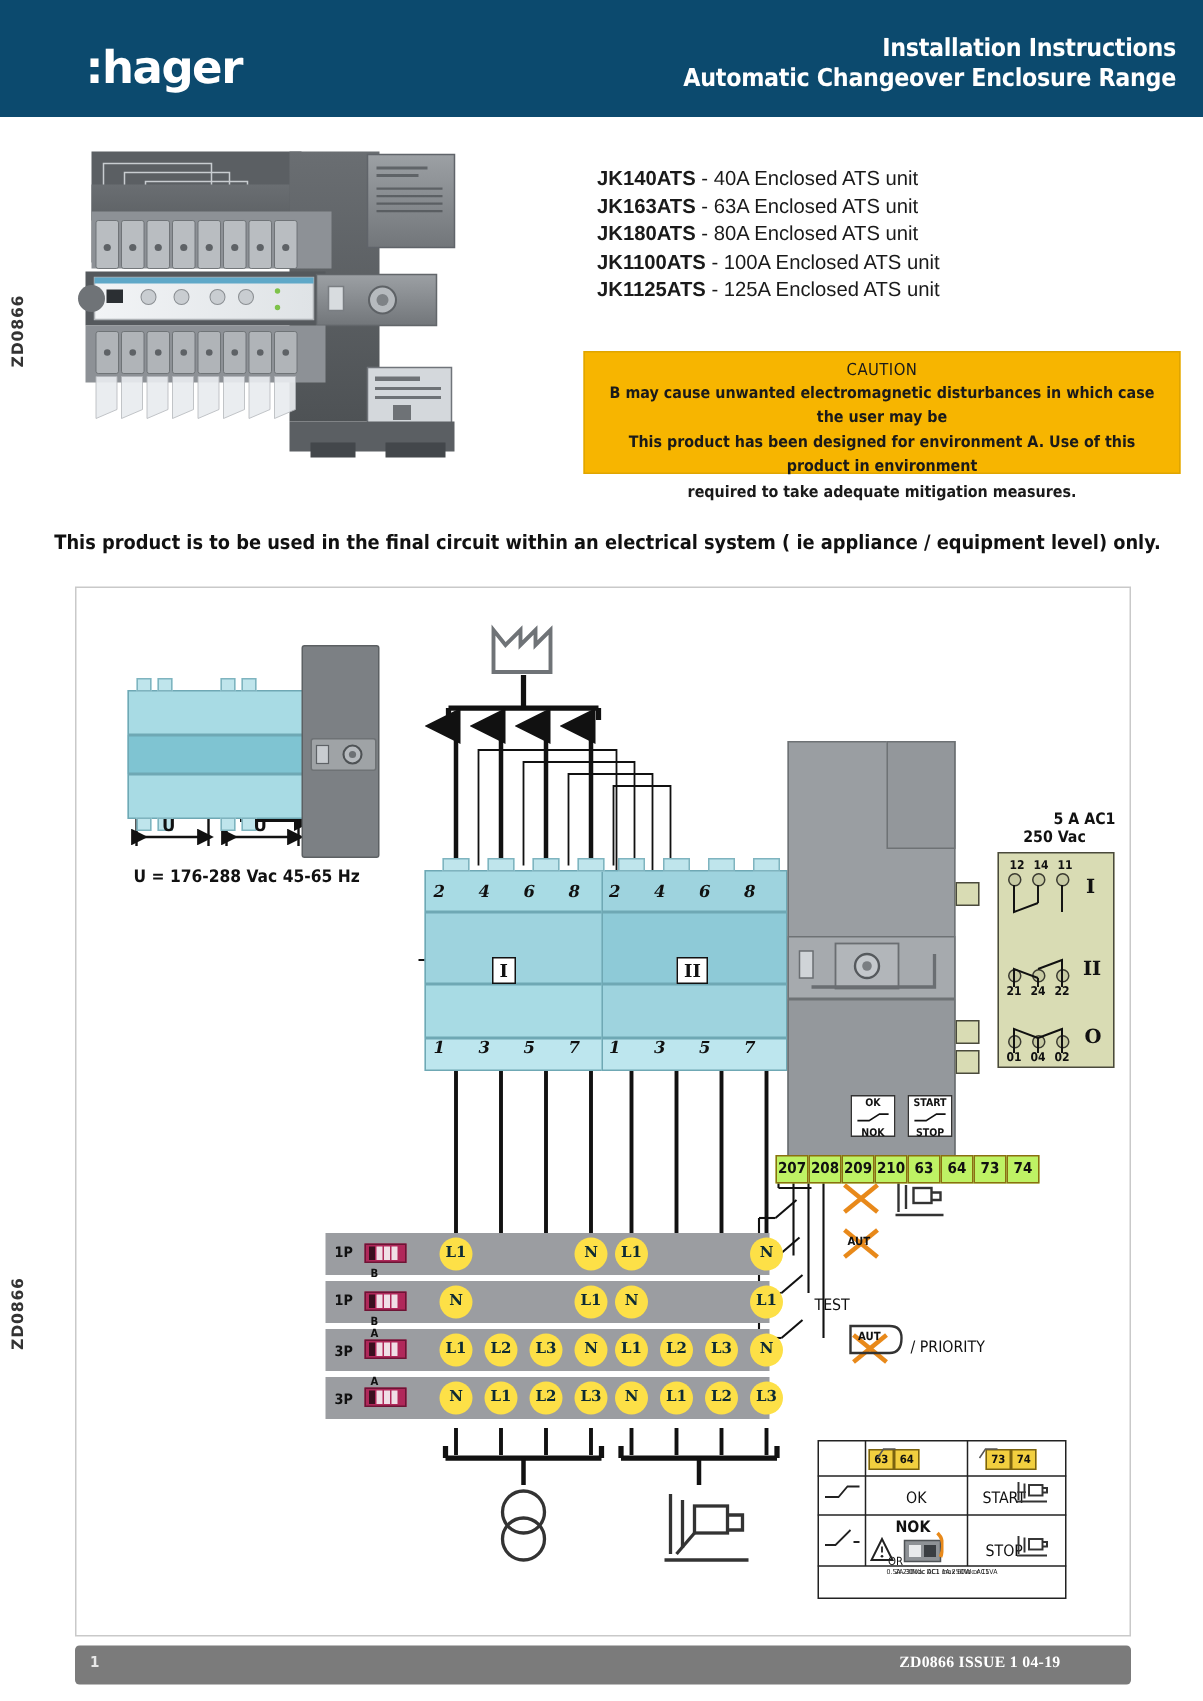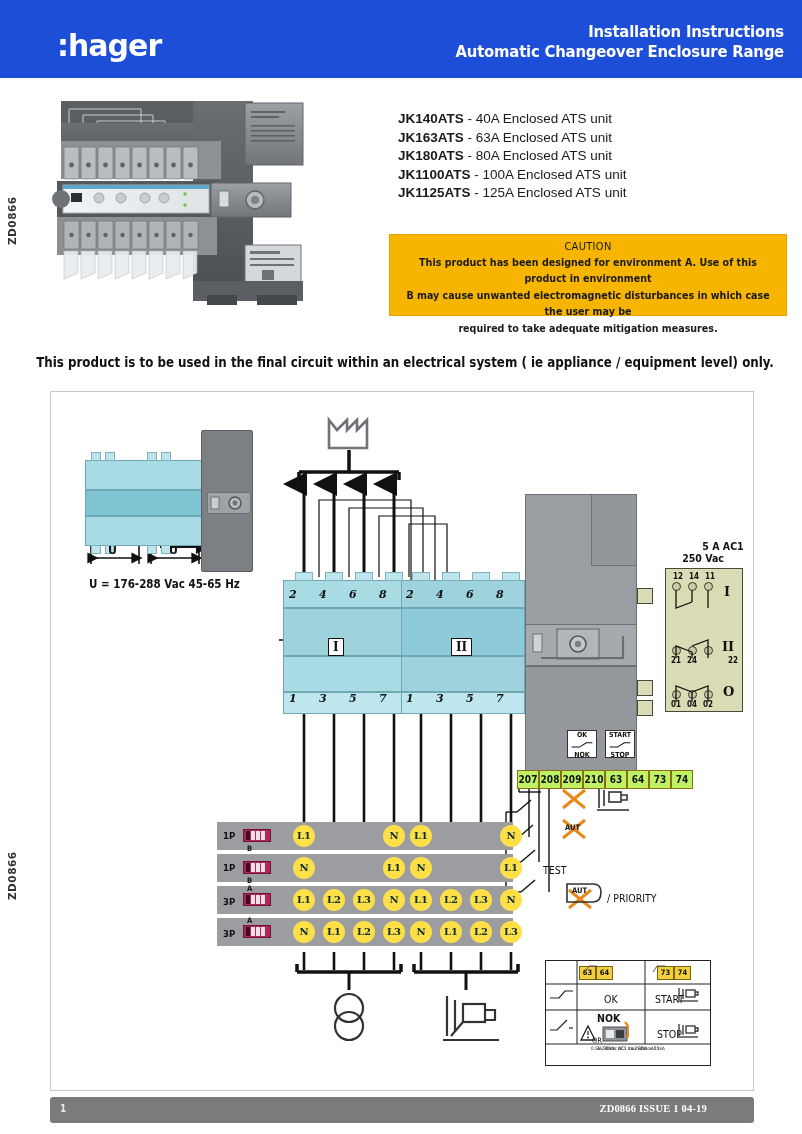--- a/index.html
+++ b/index.html
@@ -7,21 +7,21 @@
     width: 802px; height: 1134px;
     background: #ffffff;
     font-family: "Liberation Sans", sans-serif;
     position: relative;
     overflow: hidden;
   }
 
   
   .header {
     position: absolute; left: 0; top: 0; width: 802px; height: 78px;
-    background: #1d4ed8;
+    background: #0c4a6e;
   }
   .logo {
     position: absolute; left: 57px; top: 28px;
     color: #ffffff; font-size: 30px; font-weight: bold;
     letter-spacing: -1px; font-family: "DejaVu Sans", sans-serif;
   }
   .header-titles {
     position: absolute; right: 18px; top: 22px;
     text-align: right; color: #ffffff;
   }
@@ -379,22 +379,22 @@
   <li>
     <span class="code">JK1100ATS</span><span> - </span><span>100A Enclosed ATS unit</span>
   </li>
   <li>
     <span class="code">JK1125ATS</span><span> - </span><span>125A Enclosed ATS unit</span>
   </li>
 </ul>
 
 <div class="caution">
   <div class="ctitle">CAUTION</div>
+  <div class="cbody">B may cause unwanted electromagnetic disturbances in which case the user may be</div>
   <div class="cbody">This product has been designed for environment A. Use of this product in environment</div>
-  <div class="cbody">B may cause unwanted electromagnetic disturbances in which case the user may be</div>
   <div class="cbody">required to take adequate mitigation measures.</div>
 </div>
 
 <div class="notice">This product is to be used in the final circuit within an electrical system ( ie appliance / equipment level) only.</div>
 
 <div class="diagram">
 
   <svg class="dg" style="left:0;top:0;width:704px;height:700px;" viewBox="0 0 704 700">
     <defs>
       <marker id="arw" markerWidth="7" markerHeight="7" refX="3.5" refY="3.5" orient="auto">
@@ -676,21 +676,21 @@
   <div class="rscrew" style="left:621px; top:190px;"></div>
   <div class="rscrew" style="left:637px; top:190px;"></div>
   <div class="rscrew" style="left:653px; top:190px;"></div>
   <div class="rmark" style="left:673px; top:192px;">I</div>
 
   <div class="rscrew" style="left:621px; top:254px;"></div>
   <div class="rscrew" style="left:637px; top:254px;"></div>
   <div class="rscrew" style="left:653px; top:254px;"></div>
   <div class="rt" style="left:620px; top:264px;">21</div>
   <div class="rt" style="left:636px; top:264px;">24</div>
-  <div class="rt" style="left:652px; top:264px;margin-left:25px;">22</div>
+  <div class="rt" style="left:652px; top:264px;">22</div>
   <div class="rmark" style="left:671px; top:247px;">II</div>
 
   <div class="rscrew" style="left:621px; top:298px;"></div>
   <div class="rscrew" style="left:637px; top:298px;"></div>
   <div class="rscrew" style="left:653px; top:298px;"></div>
   <div class="rt" style="left:620px; top:308px;">01</div>
   <div class="rt" style="left:636px; top:308px;">04</div>
   <div class="rt" style="left:652px; top:308px;">02</div>
   <div class="rmark" style="left:672px; top:292px;">O</div>
 

